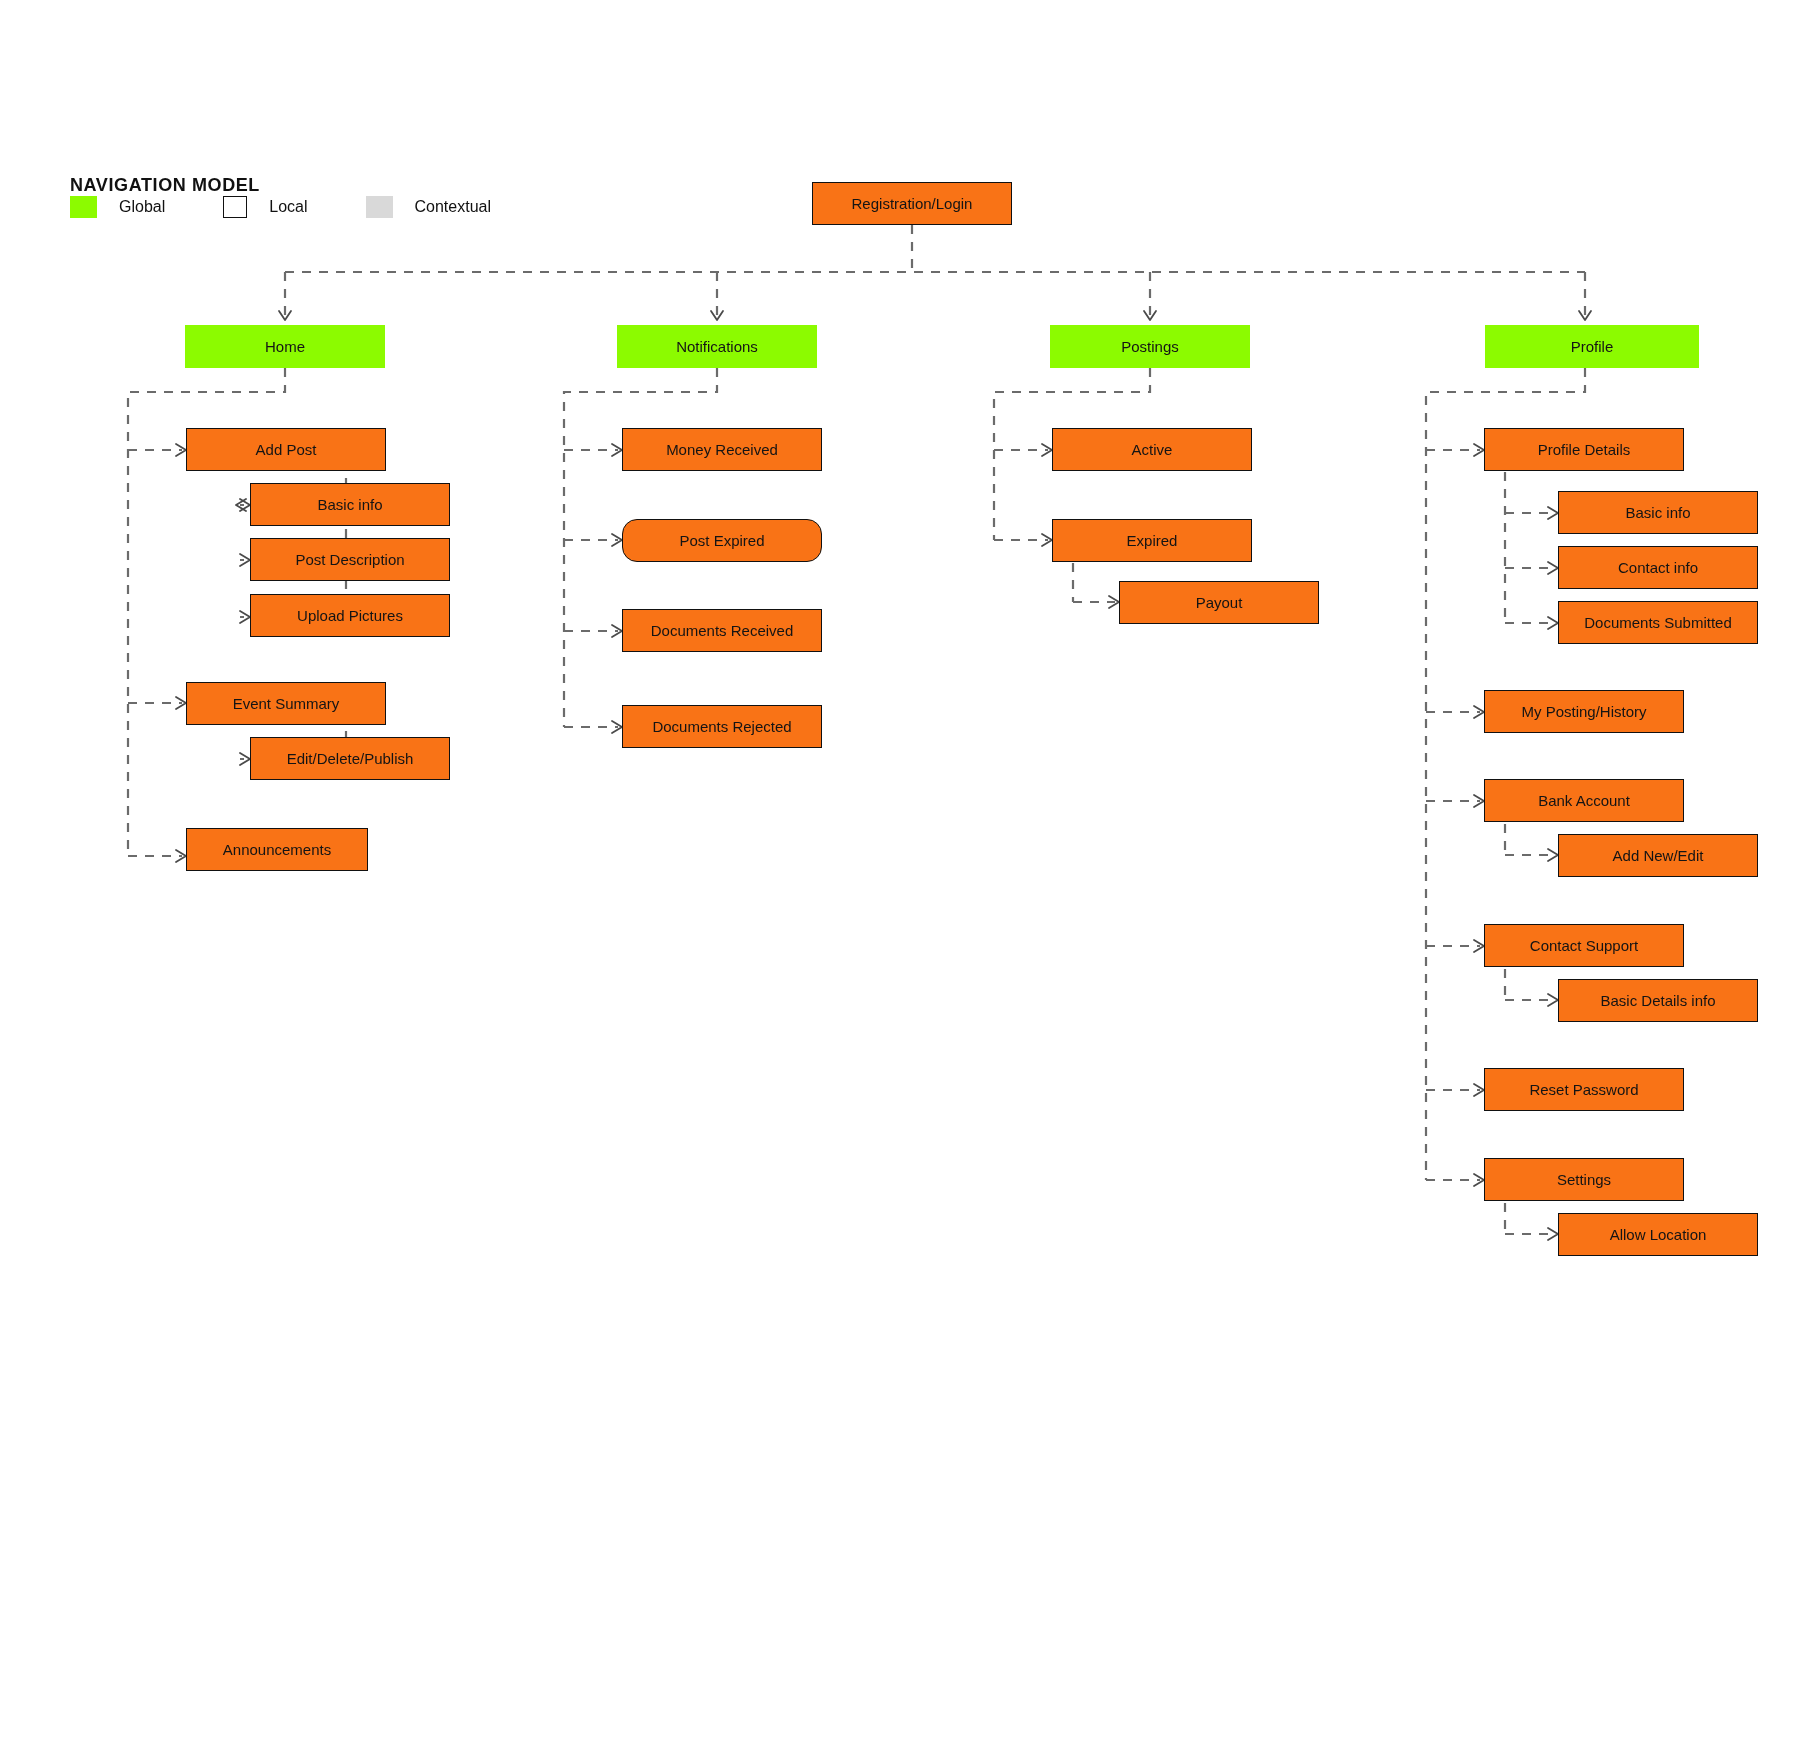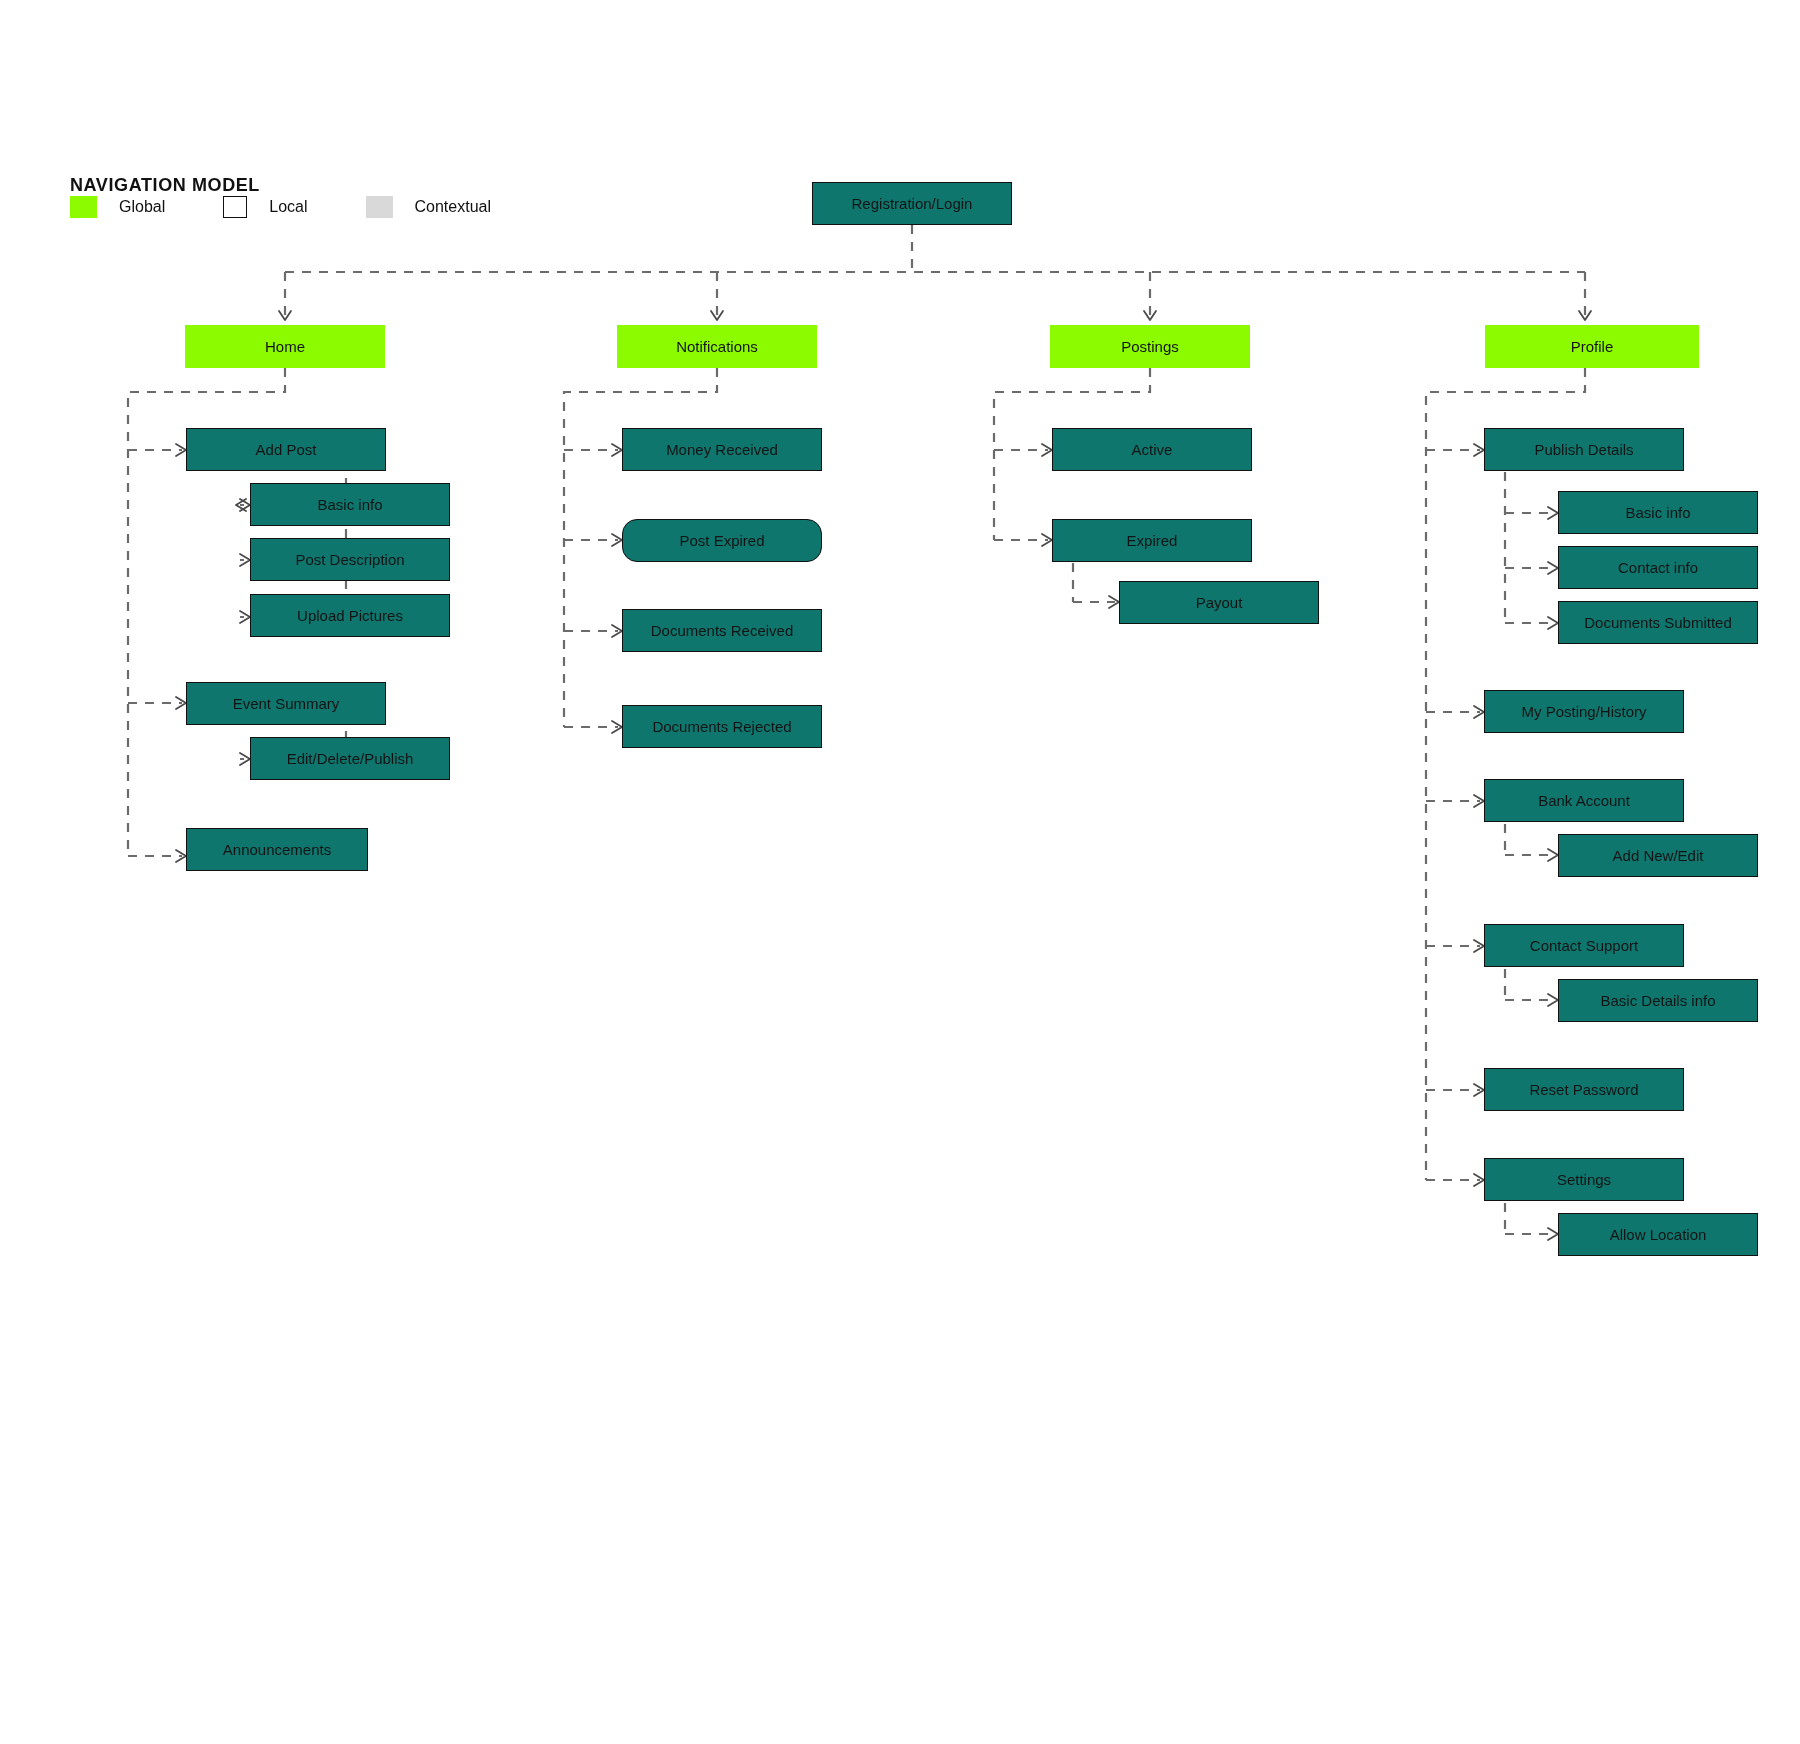--- a/index.html
+++ b/index.html
@@ -100,21 +100,21 @@
   .node {
     position: absolute;
     box-sizing: border-box;
     display: flex;
     align-items: center;
     justify-content: center;
     text-align: center;
     font-size: 15px;
     line-height: 1.15;
     color: #141414;
-    background: #0f766e;
+    background: #f97316;
     border: 1.5px solid #111111;
     padding: 0 6px;
     white-space: nowrap;
   }
   .node.global {
     background: #8CFB00;
     border: none;
   }
 </style>
 </head>
@@ -249,21 +249,21 @@
 
   <div class="node" style="left:622px; top:428px; width:200px; height:43px;">Money Received</div>
   <div class="node" style="left:622px; top:519px; width:200px; height:43px;border-radius:15px;">Post Expired</div>
   <div class="node" style="left:622px; top:609px; width:200px; height:43px;">Documents Received</div>
   <div class="node" style="left:622px; top:705px; width:200px; height:43px;">Documents Rejected</div>
 
   <div class="node" style="left:1052px; top:428px; width:200px; height:43px;">Active</div>
   <div class="node" style="left:1052px; top:519px; width:200px; height:43px;">Expired</div>
   <div class="node" style="left:1119px; top:581px; width:200px; height:43px;">Payout</div>
 
-  <div class="node" style="left:1484px; top:428px; width:200px; height:43px;">Publish Details</div>
+  <div class="node" style="left:1484px; top:428px; width:200px; height:43px;">Profile Details</div>
   <div class="node" style="left:1558px; top:491px; width:200px; height:43px;">Basic info</div>
   <div class="node" style="left:1558px; top:546px; width:200px; height:43px;">Contact info</div>
   <div class="node" style="left:1558px; top:601px; width:200px; height:43px;">Documents Submitted</div>
 
   <div class="node" style="left:1484px; top:690px; width:200px; height:43px;">My Posting/History</div>
 
   <div class="node" style="left:1484px; top:779px; width:200px; height:43px;">Bank Account</div>
   <div class="node" style="left:1558px; top:834px; width:200px; height:43px;">Add New/Edit</div>
 
   <div class="node" style="left:1484px; top:924px; width:200px; height:43px;">Contact Support</div>

